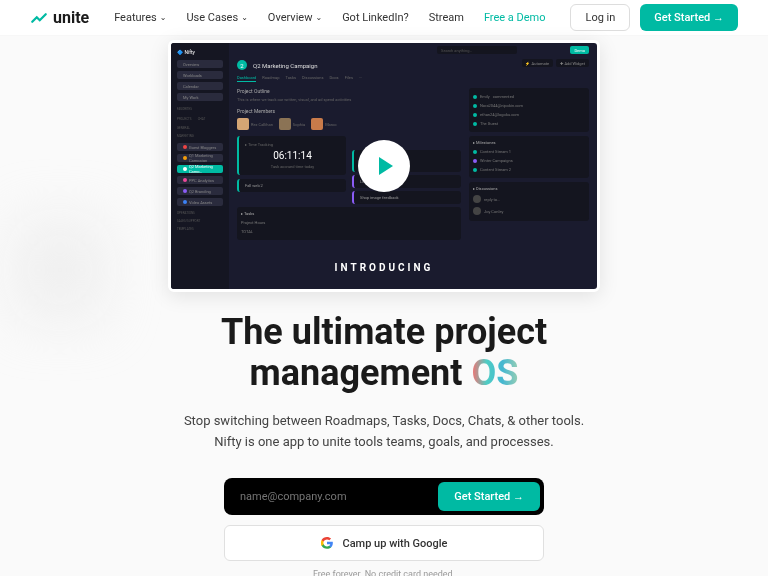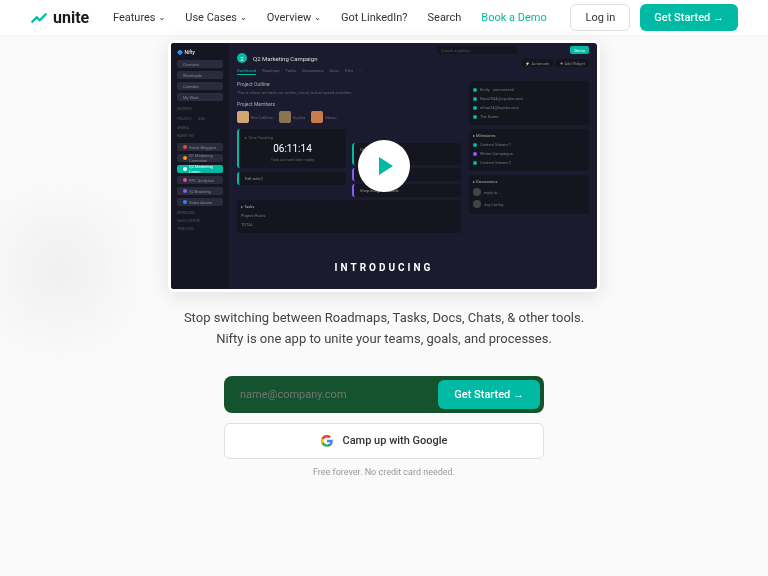--- a/index.html
+++ b/index.html
@@ -17,21 +17,21 @@
 .get-started-btn{font-size:11px;color:#fff;padding:7px 14px;background:#00baa3;border:none;border-radius:6px;cursor:pointer;font-weight:500}
 .hero{display:flex;flex-direction:column;align-items:center;padding-top:4px}
 .screenshot{width:432px;height:252px;background:#1a1b2e;border-radius:6px;border:3px solid #fff;box-shadow:0 4px 20px rgba(0,0,0,0.1);position:relative;overflow:hidden}
 .play-btn{position:absolute;top:50%;left:50%;transform:translate(-50%,-50%);width:52px;height:52px;background:#fff;border-radius:50%;display:flex;align-items:center;justify-content:center;cursor:pointer;z-index:10}
 .play-icon{width:0;height:0;border-left:14px solid #00baa3;border-top:9px solid transparent;border-bottom:9px solid transparent;margin-left:4px}
 .introducing{position:absolute;bottom:16px;left:50%;transform:translateX(-50%);color:#fff;font-size:10px;letter-spacing:3px;font-weight:700;z-index:10}
 .ss-sidebar{position:absolute;left:0;top:0;width:58px;height:100%;background:#151622;padding:4px 2px}
 .ss-side-item{height:8px;margin:3px 4px;background:#2a2b3d;border-radius:2px;font-size:4px;color:#888;display:flex;align-items:center;padding-left:6px;overflow:hidden}
 .ss-side-item.active{background:#00baa3;color:#fff}
 .ss-side-dot{width:4px;height:4px;border-radius:50%;margin-right:2px;flex-shrink:0}
-.ss-main{position:absolute;left:58px;top:0;right:0;height:100%;padding:10px 8px}
+.ss-main{position:absolute;left:58px;top:0;right:0;height:100%;padding:17px 8px}
 .ss-top{display:flex;gap:6px;font-size:5px;color:#666;margin-bottom:4px;align-items:center}
 .ss-badge{background:#00baa3;color:#fff;width:10px;height:10px;border-radius:50%;display:flex;align-items:center;justify-content:center;font-size:6px}
 .ss-title{color:#ddd;font-size:6px}
 .ss-tabs{display:flex;gap:6px;font-size:4px;color:#666;margin-bottom:6px}
 .ss-tab{padding:1px 0}
 .ss-tab.active{color:#00baa3;border-bottom:1px solid #00baa3}
 .ss-content{display:flex;gap:8px}
 .ss-left{flex:1.4}
 .ss-right{width:120px}
 .ss-section{margin-bottom:6px}
@@ -48,21 +48,21 @@
 .ss-widget-title{font-size:4px;color:#aaa;margin-bottom:2px}
 .ss-widget-item{font-size:4px;color:#777;padding:2px 0;display:flex;align-items:center;gap:3px}
 .ss-dot{width:4px;height:4px;border-radius:50%;background:#00baa3}
 .ss-search{position:absolute;top:3px;right:80px;width:80px;height:8px;background:#14151f;border-radius:2px;font-size:4px;color:#555;padding-left:4px;display:flex;align-items:center}
 .ss-btns{position:absolute;top:3px;right:8px;display:flex;gap:3px}
 .ss-btn{height:8px;padding:0 4px;background:#14151f;border-radius:2px;font-size:4px;color:#888;display:flex;align-items:center}
 .ss-btn.green{background:#00baa3;color:#fff}
 .headline{font-size:36px;font-weight:700;color:#1a1a1a;text-align:center;margin-top:20px;line-height:1.15}
 .os-text{background:linear-gradient(90deg,#ff6b6b,#4ecdc4,#45b7d1,#96ceb4);-webkit-background-clip:text;-webkit-text-fill-color:transparent;background-clip:text}
 .subheadline{font-size:13px;color:#444;text-align:center;margin-top:16px;line-height:1.6}
-.signup{margin-top:26px;display:flex;background:#14532d;border-radius:8px;width:320px;padding:4px}
+.signup{margin-top:26px;display:flex;background:#000000;border-radius:8px;width:320px;padding:4px}
 .email-input{flex:1;border:none;background:transparent;padding:8px 12px;font-size:11px;color:#999;outline:none}
 .signup-btn{background:#00baa3;color:#fff;border:none;padding:8px 16px;border-radius:6px;font-size:11px;cursor:pointer;font-weight:500}
 .google-btn{margin-top:10px;width:320px;background:#fff;border:1px solid #e0e0e0;border-radius:6px;padding:10px;font-size:11px;color:#333;cursor:pointer;display:flex;align-items:center;justify-content:center;gap:8px;font-weight:500}
 .google-icon{width:14px;height:14px}
 .free-text{font-size:9px;color:#999;margin-top:8px}
 .blob{position:absolute;left:0;top:200px;width:120px;height:140px;background:radial-gradient(circle,rgba(230,230,230,0.6),transparent);filter:blur(20px);z-index:-1}
 </style>
 </head>
 <body>
 
@@ -82,22 +82,22 @@
       </div>
     <div class="nav-item">
         <span>Use Cases</span>
         <span class="chevron">⌄</span>
       </div>
     <div class="nav-item">
         <span>Overview</span>
         <span class="chevron">⌄</span>
       </div>
     <div class="nav-item">Got LinkedIn?</div>
-    <div class="nav-item">Search</div>
-    <div class="nav-item accent">Book a Demo</div>
+    <div class="nav-item">Stream</div>
+    <div class="nav-item accent">Free a Demo</div>
   </div>
   <div class="header-right">
     <button class="login-btn">Log in</button>
     <button class="get-started-btn">Get Started →</button>
   </div>
 </div>
 
 <div class="hero">
   <div class="screenshot">
     <div class="ss-search">Search anything…</div>
@@ -249,24 +249,28 @@
           </div>
         </div>
       </div>
     </div>
     <div class="play-btn">
       <div class="play-icon"></div>
     </div>
     <div class="introducing">INTRODUCING</div>
   </div>
 
+  <h1 class="headline">
+    <span>The ultimate project</span><br>
+    <span>management </span><span class="os-text">OS</span>
+  </h1>
 
   <p class="subheadline">
     <span>Stop switching between Roadmaps, Tasks, Docs, Chats, &amp; other tools.</span><br>
-    <span>Nifty is one app to unite your teams, goals, and processes.</span>
+    <span>Nifty is one app to unite tools teams, goals, and processes.</span>
   </p>
 
   <div class="signup">
     <input class="email-input" placeholder="name@company.com" style="">
     <button class="signup-btn">Get Started →</button>
   </div>
 
   <button class="google-btn">
     <svg class="google-icon" viewBox="0 0 24 24">
         <path fill="#4285F4" d="M22 12c0-.7-.1-1.4-.2-2H12v4h5.6c-.3 1.3-1 2.4-2.1 3.1v2.6h3.4C21 17.8 22 15.1 22 12z"></path>

